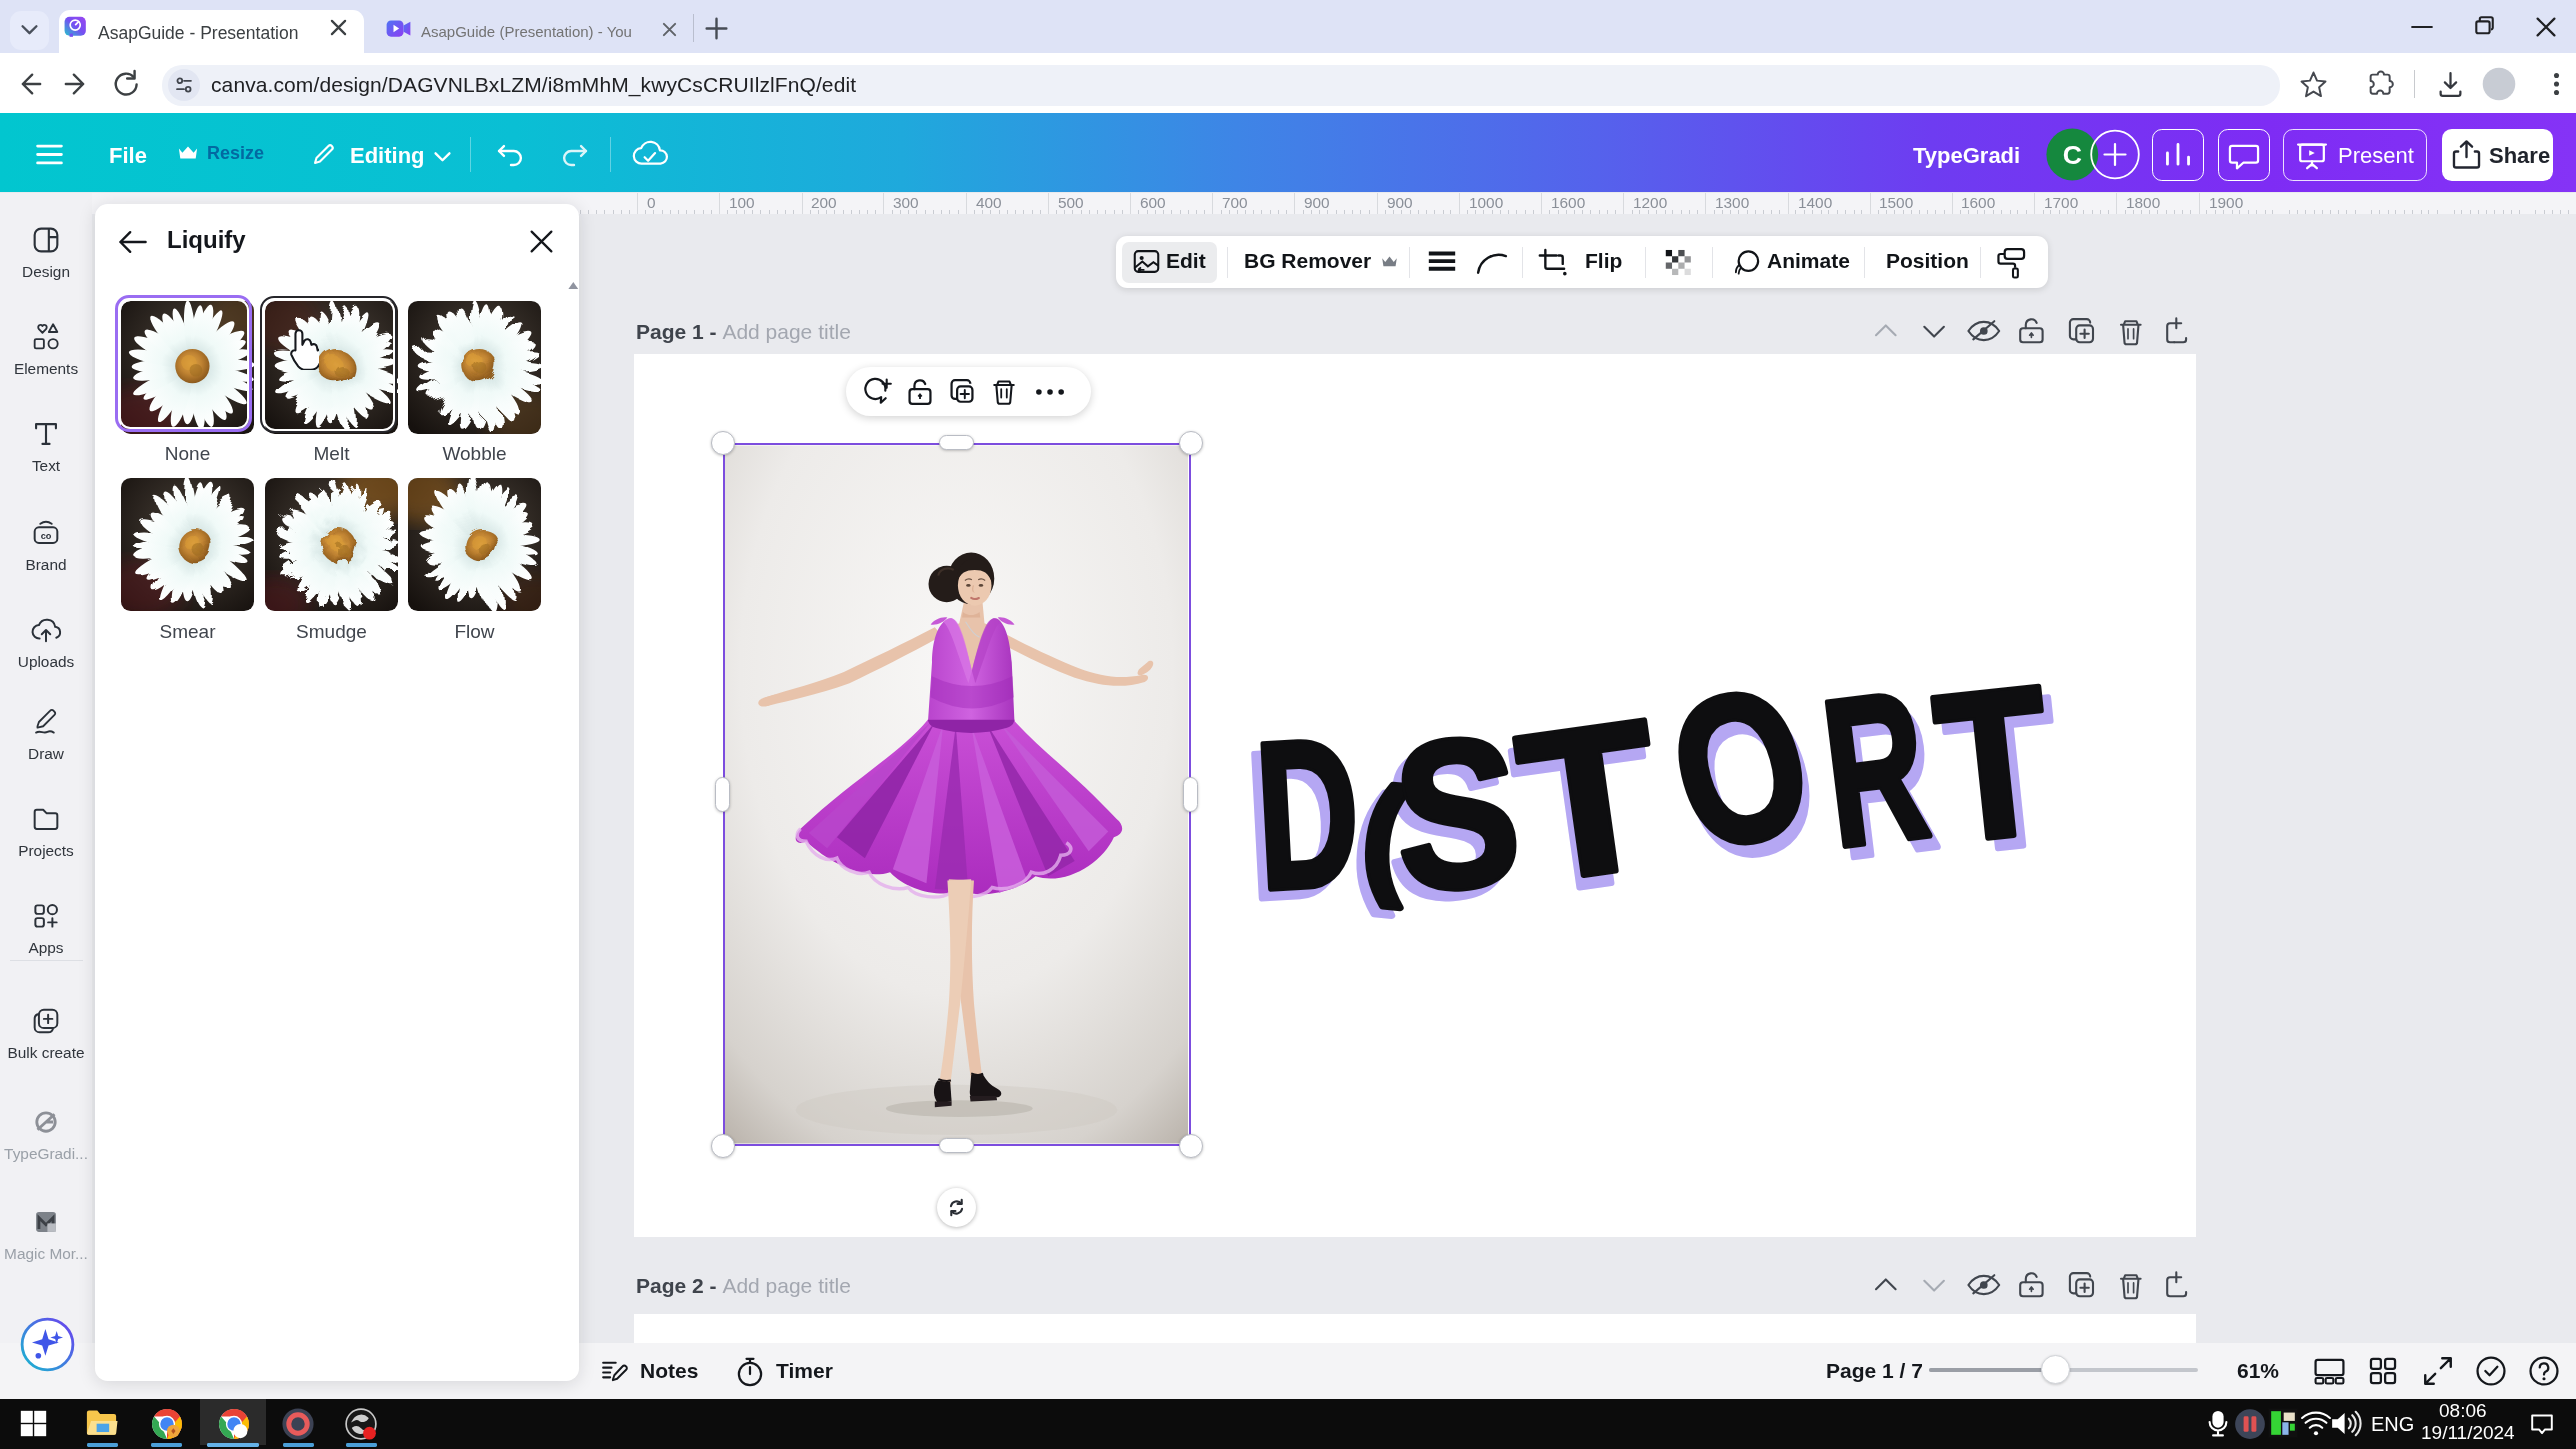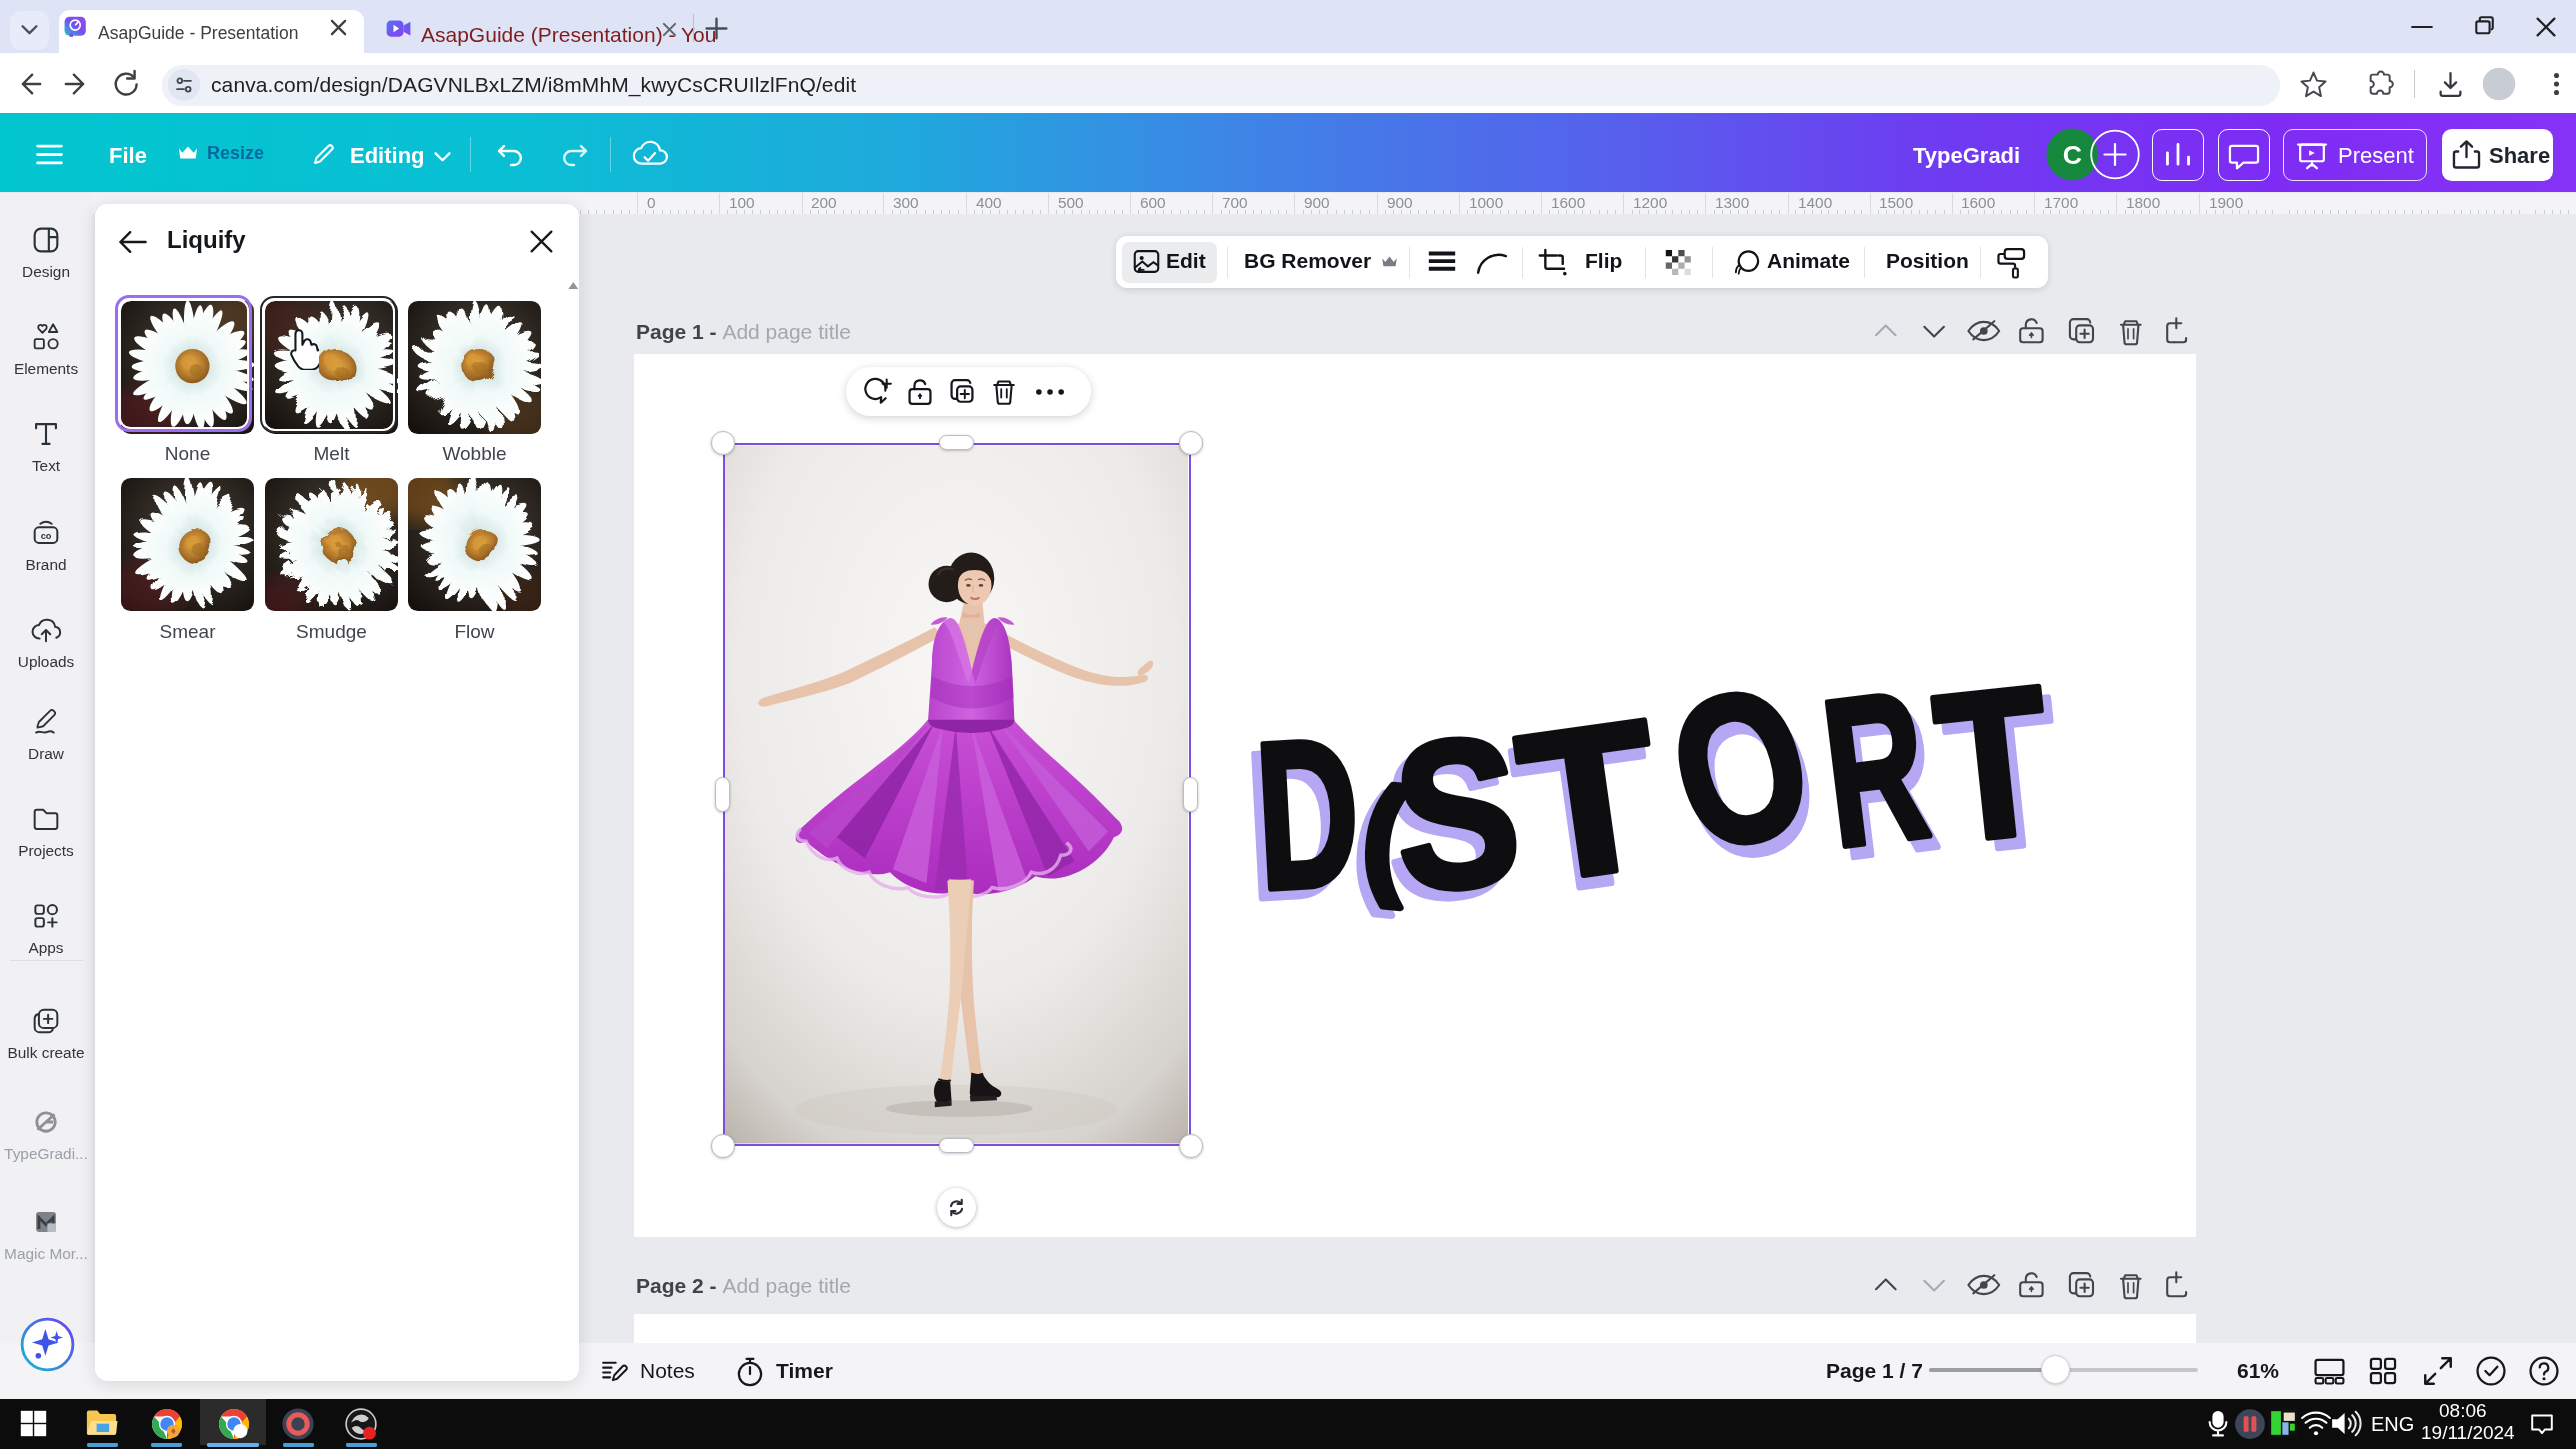--- a/index.html
+++ b/index.html
@@ -2,21 +2,21 @@
 <html style="font-size:11.2px"><head><meta charset="utf-8">
 <style>
 *{margin:0;padding:0;box-sizing:border-box}
 html,body{width:2576px;height:1449px;overflow:hidden;font-family:"Liberation Sans",sans-serif}
 body{position:relative;background:#e9eaee}
 .abs{position:absolute}
 
 #tabstrip{left:0;top:0;width:2576px;height:53px;background:#dee3f6}
 #tab1{left:59px;top:9.8px;width:305px;height:43px;background:#fff;border-radius:11.2px 11.2px 0 0}
 #tab1 .title{position:absolute;left:39px;top:13.3px;font-size:17.5px;color:#3c4043}
-#tab2title{left:421px;top:23px;font-size:21px;color:#7f1d1d}
+#tab2title{left:421px;top:23px;font-size:15px;color:#737373}
 #tabcaret{left:9.8px;top:11.2px;width:39px;height:39px;background:#e7ebfa;border-radius:11.2px}
 #toolbar{left:0;top:53px;width:2576px;height:60px;background:#fff}
 #urlpill{left:162px;top:65px;width:2118px;height:41px;background:#eef1f8;border-radius:20px}
 #urltext{left:211px;top:73px;font-size:21px;color:#202124;letter-spacing:0.1px}
 
 #cvheader{left:0;top:113px;width:2576px;height:79px;background:linear-gradient(90deg,#02c6cf 0%,#0abfd4 20%,#1fa9dc 35%,#3e85e6 48%,#5562ec 62%,#6e3cf1 75%,#7e2cf4 88%,#8533f6 100%)}
 
 #ruler{left:0;top:193px;width:2576px;height:21px;background:#f4f4f7;color:#8a8f98;font-size:15.4px}
 .rnum{position:absolute;top:1.4px}
 .rtickwrap{position:absolute;top:0;height:21px;border-left:1.4px solid #d8dade}
@@ -588,21 +588,21 @@
       <g>
         <path d="M432 13 h-2 a4 4 0 0 0 -4 4 v19 a4 4 0 0 0 4 4 h19 a4 4 0 0 0 4 -4 v-2 M439 6 v14 M432 13 h14"></path>
       </g>
     </g>
   </svg>
 <div class="abs" id="bbar"></div>
 <svg class="abs" style="left:599px;top:1357px" width="32" height="31" viewBox="0 0 46 44">
     <path d="M6 8 h18 M6 15 h12 M6 22 h10 M6 29 h10" stroke="#14171c" stroke-width="3" stroke-linecap="round"></path>
     <path d="M20 32 L22 26 L34 13 a3 3 0 0 1 4.5 0 l0.5 0.5 a3 3 0 0 1 0 4.5 L26 31 L20 33 Z" fill="none" stroke="#14171c" stroke-width="2.8" stroke-linejoin="round"></path>
   </svg>
-<span class="t abs" style="left:640px;top:1359px;font-size:21px;font-weight:normal;color:#14171c">Notes</span>
+<span class="t abs" style="left:640px;top:1359px;font-size:21px;font-weight:bold;color:#14171c">Notes</span>
 <svg class="abs" style="left:734px;top:1355px" width="32" height="34" viewBox="0 0 46 48">
     <circle cx="23" cy="27" r="16" fill="none" stroke="#14171c" stroke-width="3.2"></circle>
     <path d="M23 27 L23 17 M18 5 h10 M23 5 v6" stroke="#14171c" stroke-width="3.2" stroke-linecap="round"></path>
   </svg>
 <span class="t abs" style="left:776px;top:1359px;font-size:21px;font-weight:bold;color:#14171c">Timer</span>
 <span class="t abs" style="left:1826px;top:1359px;font-size:21px;font-weight:bold;color:#14171c">Page 1 / 7</span>
 <div class="abs" style="left:1929px;top:1368px;width:269px;height:4.2px;background:#c3c6cc;border-radius:2.1px"></div>
 <div class="abs" style="left:1929px;top:1368px;width:126px;height:4.2px;background:#9a9ea6;border-radius:2.1px"></div>
 <div class="abs" style="left:2041px;top:1355px;width:29px;height:29px;background:#fff;border:1.4px solid #d0d3d8;border-radius:50%;box-shadow:0 0.7px 2.8px rgba(0,0,0,.2)"></div>
 <span class="t abs" style="left:2237px;top:1359px;font-size:21px;font-weight:bold;color:#14171c">61%</span>

